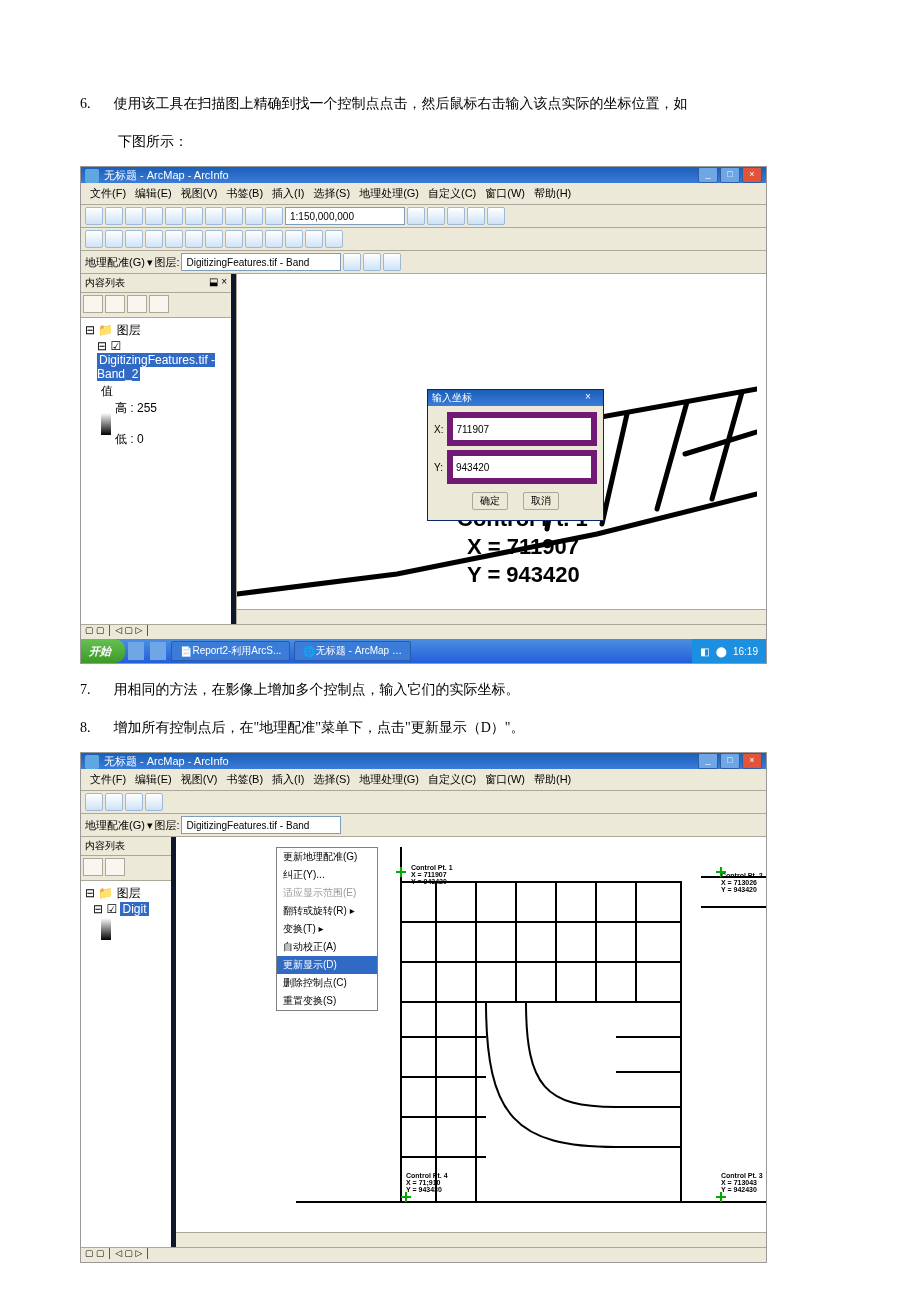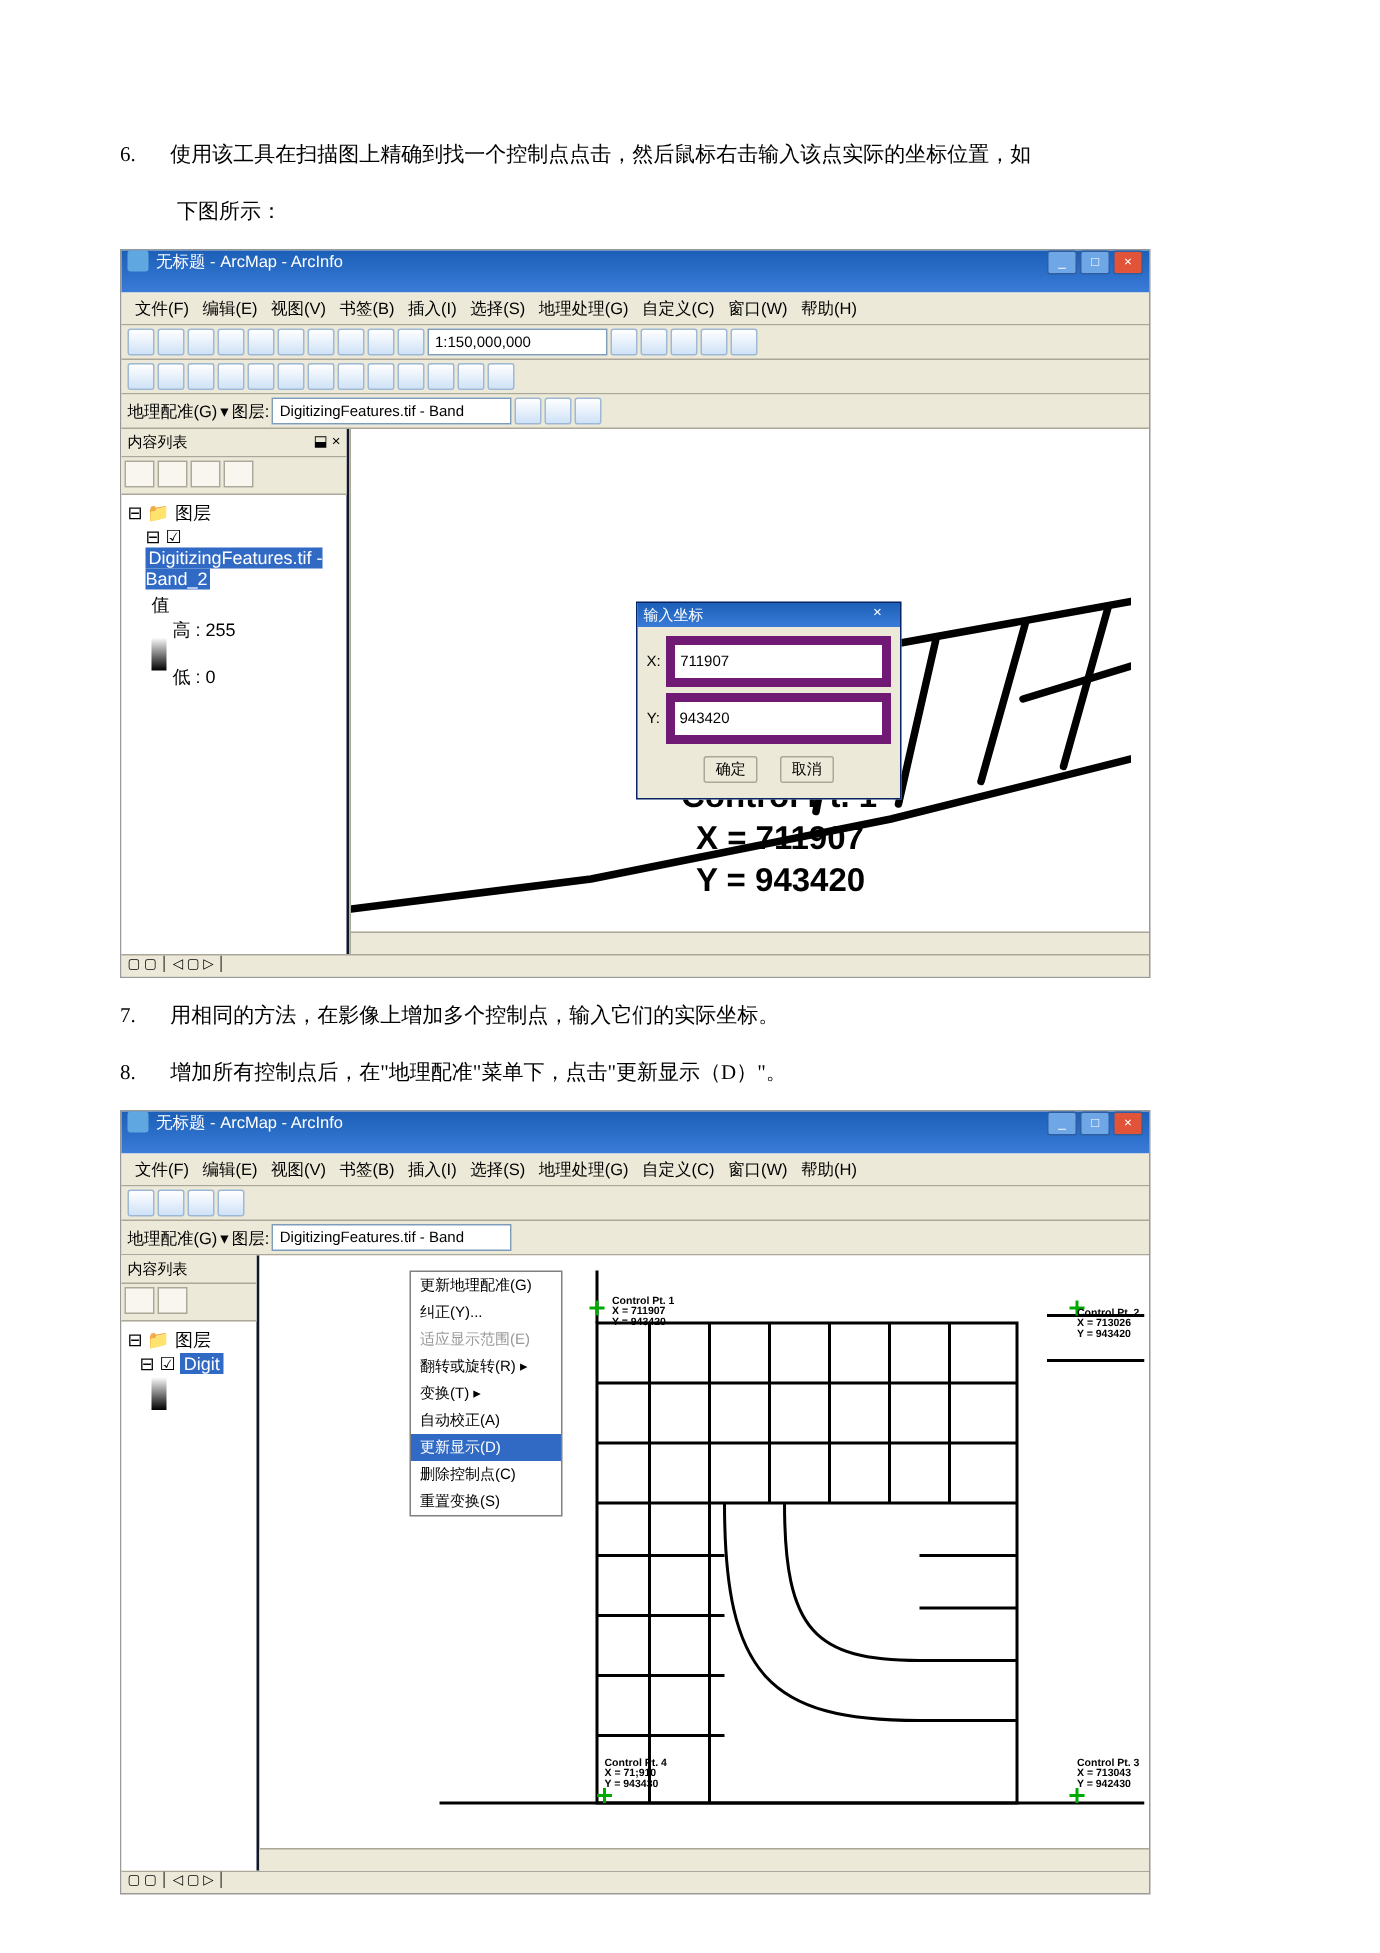--- a/index.html
+++ b/index.html
@@ -1,33 +1,33 @@
 <!DOCTYPE html>
 <html><head>
 <meta charset="utf-8">
 <style>
 body{margin:0;background:#fff;font-family:SimSun,"Songti SC",serif;font-size:14px;color:#000}
 .page{width:920px;margin:0 auto;padding:90px 80px 60px 80px;box-sizing:border-box}
 .para{margin:0 0 10px 0;line-height:2}
 .num{display:inline-block;width:30px}
 .indent{padding-left:38px}
 .screenshot{width:685px;border:1px solid #999;margin-bottom:12px;font-family:Tahoma,"Microsoft Sans Serif",sans-serif;font-size:11px}
-.titlebar{background:linear-gradient(#1b5fb8,#3a7cd8);color:#fff;height:28px;display:flex;align-items:flex-start;padding:0 4px}
+.titlebar{background:linear-gradient(#1b5fb8,#3a7cd8);color:#fff;height:16px;display:flex;align-items:flex-end;padding:0 4px}
 .titlebar .ico{width:14px;height:14px;background:#5fa7e0;border-radius:2px;margin-right:5px}
 .titlebar .btns{margin-left:auto;display:flex;gap:2px}
 .titlebar .btn{width:18px;height:14px;background:#6fa6e6;border:1px solid #2f5fa0;border-radius:2px;text-align:center;line-height:12px;font-size:9px}
 .titlebar .btn.red{background:#e2543a}
 .menubar{background:#ece9d8;border-bottom:1px solid #aca899;padding:2px 6px;display:flex;gap:3px}
 .menubar span{padding:1px 3px;color:#000}
 .toolbar{background:#ece9d8;border-bottom:1px solid #aca899;padding:2px 4px;display:flex;align-items:center;gap:2px}
 .tbtn{width:16px;height:16px;border:1px solid transparent;display:inline-block}
 .tbtn.b{background:linear-gradient(#fff,#cfe2f7);border:1px solid #9db9d6;border-radius:2px}
 .scale{border:1px solid #7f9db9;background:#fff;padding:0 4px;height:16px;width:110px;font-size:10px}
 .content{display:flex;height:350px}
-.toc{width:150px;background:#fff;border-right:2px solid #0f172a;font-size:10px}
+.toc{width:150px;background:#fff;border-right:5px solid #0f172a;font-size:10px}
 .toc-head{background:#ece9d8;border-bottom:1px solid #aca899;padding:2px 4px;display:flex;justify-content:space-between}
 .toc-tabs{background:#ece9d8;border-bottom:1px solid #aca899;height:20px;display:flex;gap:2px;padding:2px}
 .toc-tabs .tab{width:18px;height:16px;background:#f8f6ef;border:1px solid #aca899}
 .tree{padding:4px;font-size:12px}
 .layer-hl{background:#316ac5;color:#fff;padding:0 2px}
 .band{margin-left:16px;margin-top:2px}
 .grad{width:10px;height:22px;background:linear-gradient(#fff,#000);display:inline-block;vertical-align:middle;margin-right:4px}
 .canvas{flex:1;position:relative;background:#fff;border-left:1px solid #aca899}
 .canvas svg{position:absolute;top:0;left:0}
 .coord-dlg{position:absolute;left:190px;top:115px;width:175px;border:1px solid #0a246a;background:#ece9d8;font-size:10px}
@@ -189,20 +189,34 @@
      <div class="btns2">
       <button>确定</button>
       <button>取消</button>
      </div>
     </div>
    </div>
    <div class="sb"></div>
   </div>
  </div>
  <div class="small-ruler">▢ ▢ │ ◁ ▢ ▷ │</div>
+ <div class="taskbar">
+  <div class="start">
+          <span>开始</span>
+        </div>
+  <span class="tbtn" style="width:14px;margin:0 3px;background:#6fa6e6"></span>
+  <span class="tbtn" style="width:14px;margin:0 3px;background:#6fa6e6"></span>
+  <div class="task-item">📄 <span>Report2-利用ArcS...</span></div>
+  <div class="task-item">🌐 <span>无标题 - ArcMap …</span></div>
+  <div class="tray">
+   <span>◧</span>
+   <span>⬤</span>
+   <span>16:19</span>
+  </div>
+ </div>
 </div>
 
 <p class="para">
  <span class="num">7.</span>
  <span>用相同的方法，在影像上增加多个控制点，输入它们的实际坐标。</span>
 </p>
 <p class="para">
  <span class="num">8.</span>
  <span>增加所有控制点后，在"地理配准"菜单下，点击"更新显示（D）"。</span>
 </p>

